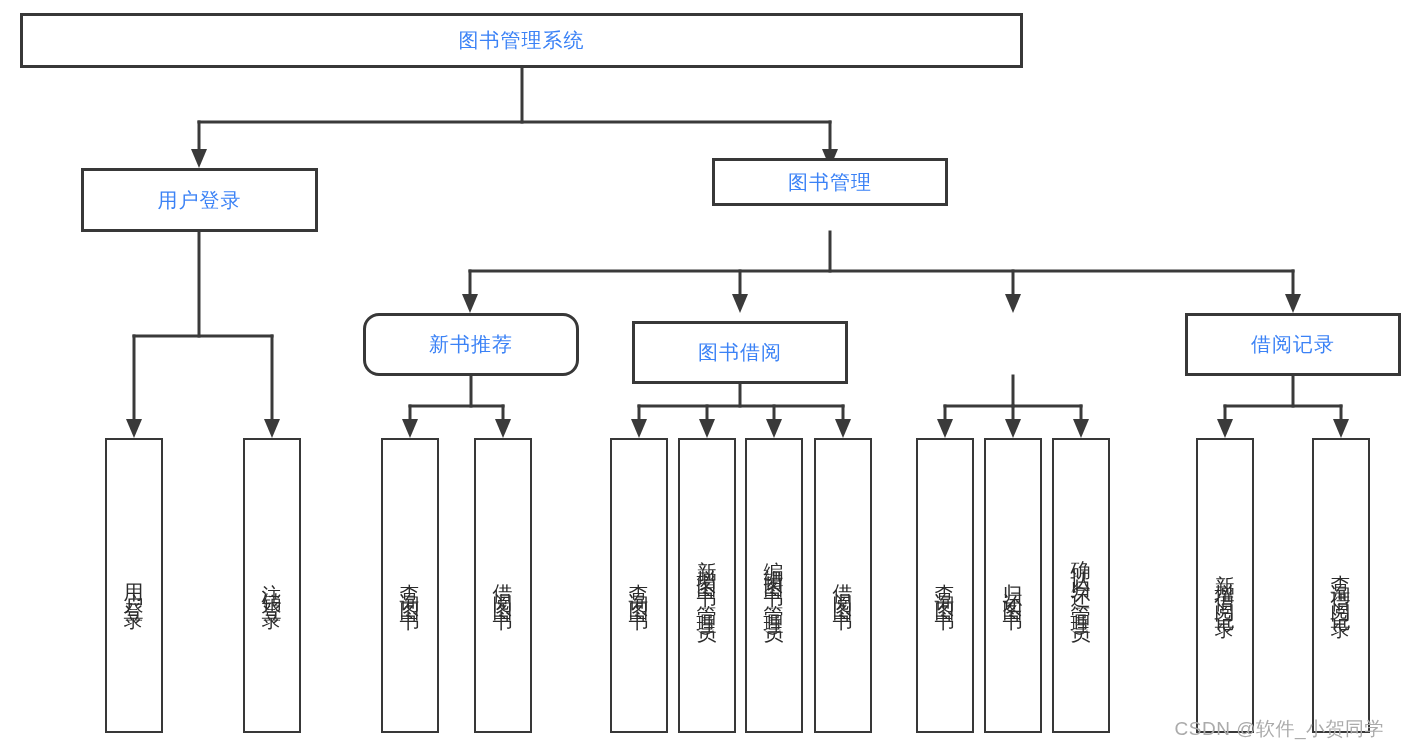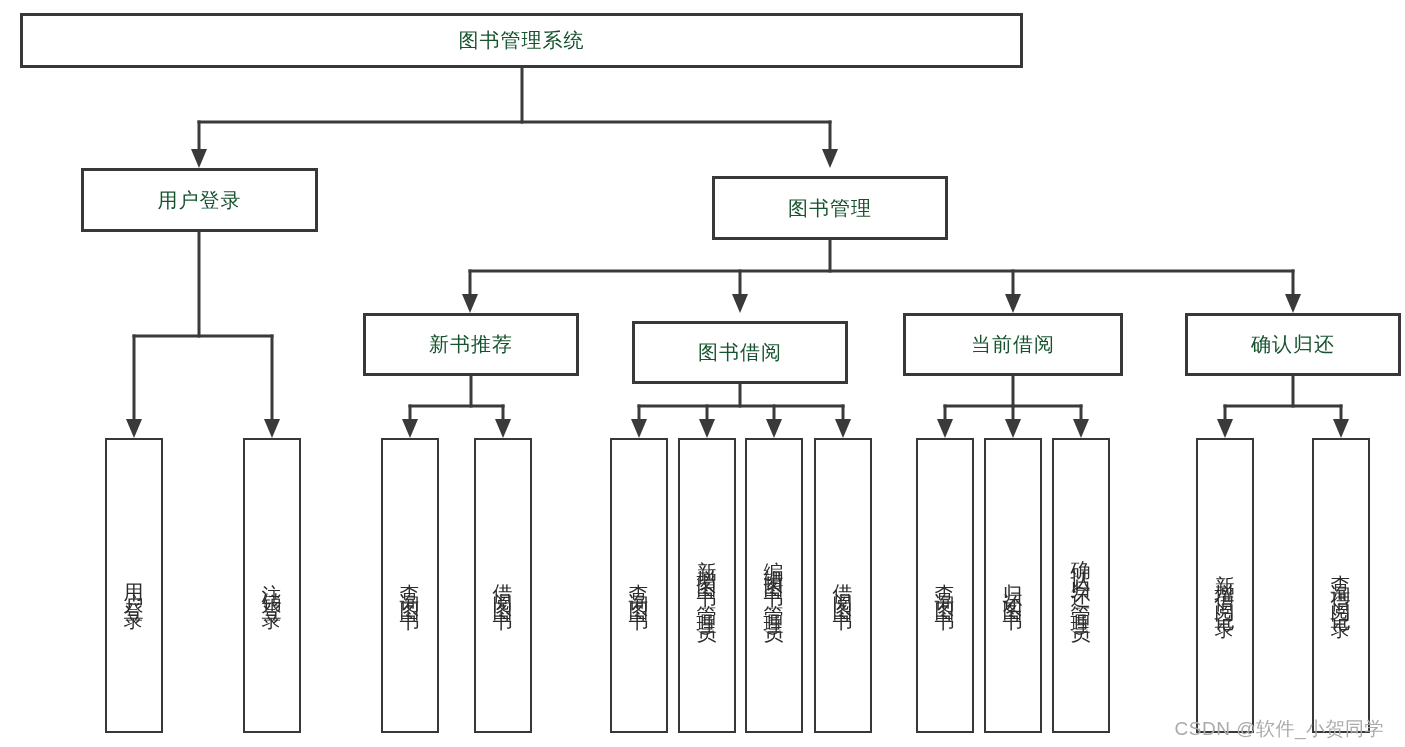--- a/index.html
+++ b/index.html
@@ -26,21 +26,21 @@
   .hbox {
     position: absolute;
     box-sizing: border-box;
     border: 3px solid #383838;
     background: #ffffff;
     display: flex;
     align-items: center;
     justify-content: center;
     font-size: 20px;
     letter-spacing: 1px;
-    color: #14532d;
+    color: #3b82f6;
     z-index: 2;
   }
   .vbox {
     position: absolute;
     box-sizing: border-box;
     border: 2px solid #383838;
     background: #ffffff;
     display: flex;
     align-items: center;
     justify-content: center;
@@ -131,35 +131,32 @@
     <polygon points="1333,419 1349,419 1341,438"></polygon>
   </svg>
 
   <div class="hbox" style="left:20px; top:13px; width:1003px; height:55px;">
     <span>图书管理系统</span>
   </div>
 
   <div class="hbox" style="left:81px; top:168px; width:237px; height:64px;">
     <span>用户登录</span>
   </div>
-  <div class="hbox" style="left:712px; top:176px; width:236px; height:64px;">
+  <div class="hbox" style="left:712px; top:158px; width:236px; height:48px;">
     <span>图书管理</span>
   </div>
 
-  <div class="hbox" style="left:363px; top:313px; width:216px; height:63px;">
+  <div class="hbox" style="left:363px; top:313px; width:216px; height:63px;border-radius:16px;">
     <span>新书推荐</span>
   </div>
   <div class="hbox" style="left:632px; top:321px; width:216px; height:63px;">
     <span>图书借阅</span>
   </div>
-  <div class="hbox" style="left:903px; top:313px; width:220px; height:63px;">
-    <span>当前借阅</span>
-  </div>
   <div class="hbox" style="left:1185px; top:313px; width:216px; height:63px;">
-    <span>确认归还</span>
+    <span>借阅记录</span>
   </div>
 
   <div class="vbox" style="left:105px; top:438px; width:58px; height:295px;">
     <span>用户登录</span>
   </div>
   <div class="vbox" style="left:243px; top:438px; width:58px; height:295px;">
     <span>注销登录</span>
   </div>
 
   <div class="vbox" style="left:381px; top:438px; width:58px; height:295px;">

